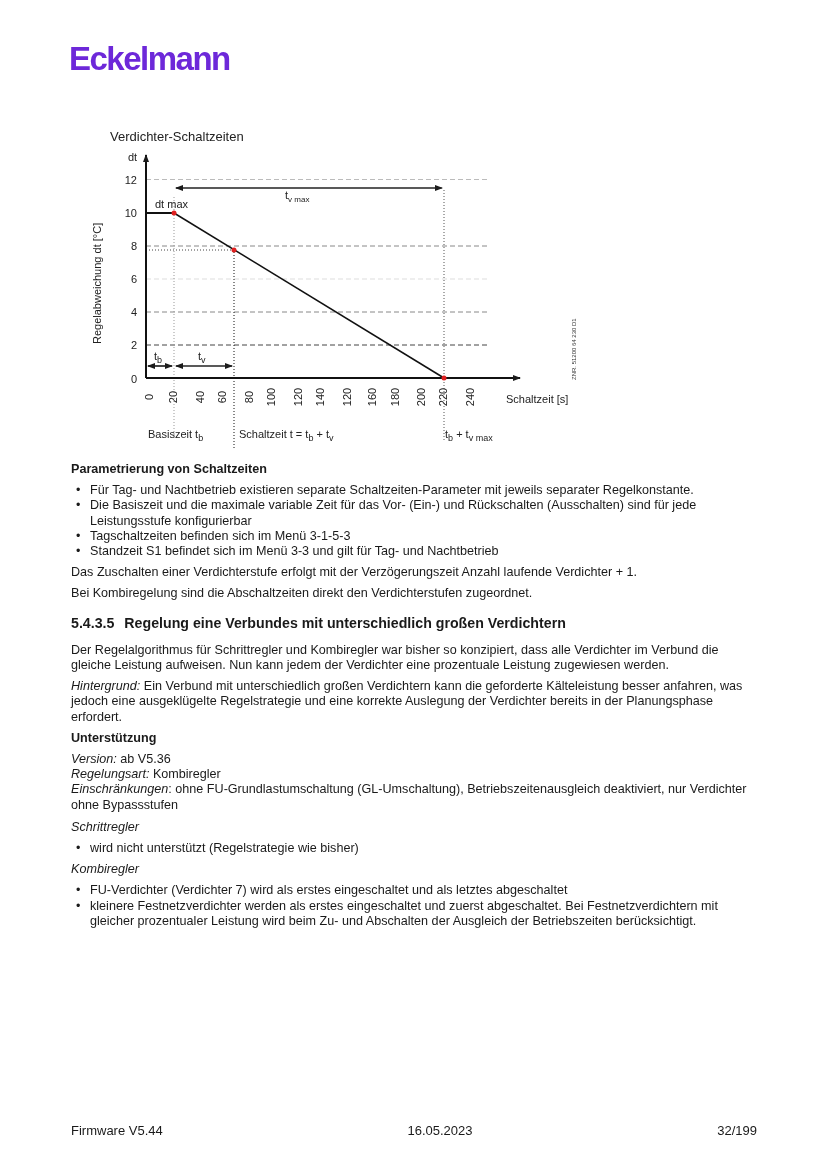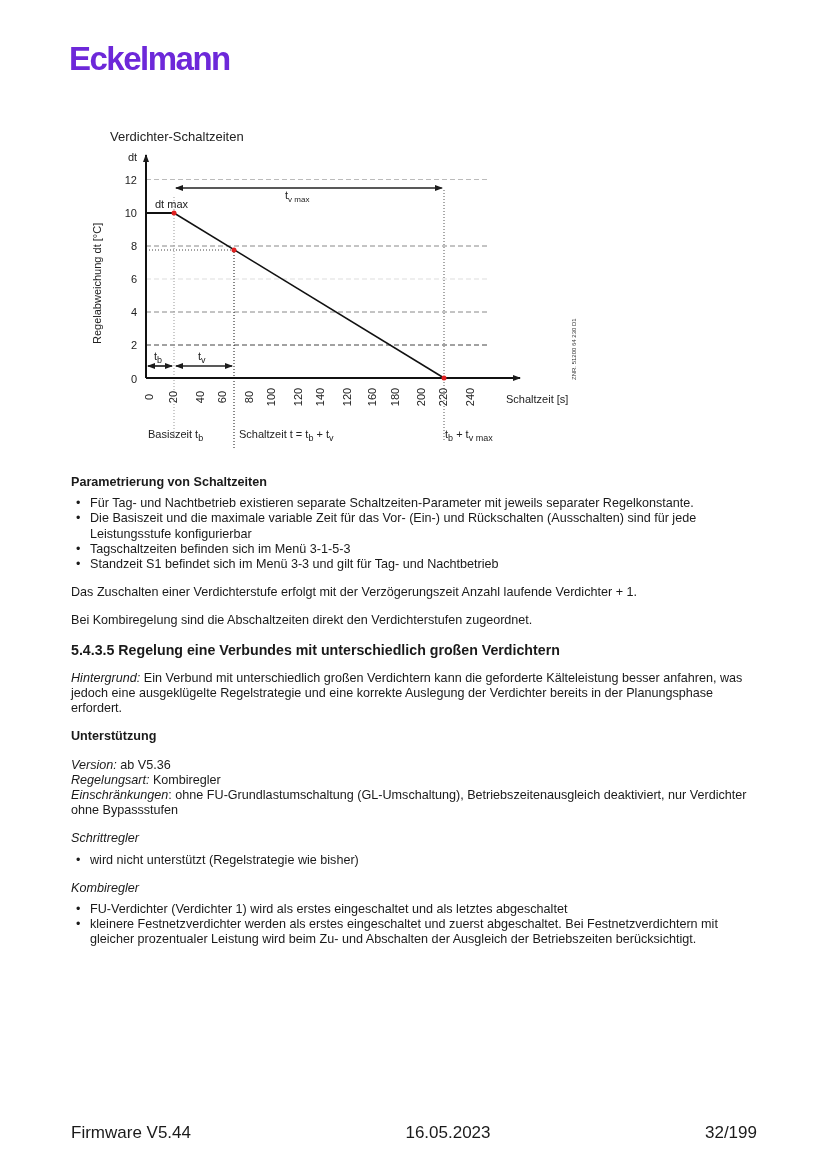--- a/index.html
+++ b/index.html
@@ -3,29 +3,29 @@
   <meta charset="utf-8">
   <style>
     html, body { margin: 0; padding: 0; background: #ffffff; }
     body { width: 827px; height: 1169px; position: relative; overflow: hidden;
            font-family: "Liberation Sans", sans-serif; color: #1a1a1a; }
     .logo { position: absolute; left: 69px; top: 40px; font-family: "Liberation Sans", sans-serif;
             font-weight: bold; font-size: 33px; letter-spacing: -1.5px; color: #6d28d9; }
     .chart { position: absolute; left: 85px; top: 120px; width: 520px; height: 340px; }
     .chart svg { display: block; }
     .content { position: absolute; left: 71px; top: 462px; width: 690px; font-size: 12.6px; line-height: 15.2px; }
-    .content p { margin: 13px 0 6px 0; }
+    .content p { margin: 0 0 6px 0; }
     .h-bold { font-weight: bold; margin: 0 0 5px 0; }
     ul.bul { list-style: none; margin: 0 0 6px 0; padding: 0; }
     ul.bul li { position: relative; padding-left: 19px; }
     ul.bul li::before { content: "\2022"; position: absolute; left: 5px; top: 0; }
     .h2 { font-weight: bold; font-size: 14.2px; margin: 14px 0 12px 0; }
-    .h2 .num { }
+    .h2 .num { margin-right: 6px; }
     .it { font-style: italic; }
-    .footer { position: absolute; top: 1123px; left: 71px; width: 686px; font-size: 17px; display: flex; justify-content: space-between; }
+    .footer { position: absolute; top: 1123px; left: 71px; width: 686px; font-size: 13px; display: flex; justify-content: space-between; }
   </style>
 </head>
 <body>
 
 <div class="logo">Eckelmann</div>
 
 <div class="chart">
   <svg width="520" height="340" viewBox="85 120 520 340" xmlns="http://www.w3.org/2000/svg" font-family="Liberation Sans, sans-serif">
     <defs>
       <marker id="ah" markerWidth="8" markerHeight="8" refX="7" refY="4" orient="auto" markerUnits="userSpaceOnUse">
@@ -120,36 +120,37 @@
     <li>Tagschaltzeiten befinden sich im Menü 3-1-5-3</li>
     <li>Standzeit S1 befindet sich im Menü 3-3 und gilt für Tag- und Nachtbetrieb</li>
   </ul>
   <p>Das Zuschalten einer Verdichterstufe erfolgt mit der Verzögerungszeit Anzahl laufende Verdichter + 1.</p>
   <p>Bei Kombiregelung sind die Abschaltzeiten direkt den Verdichterstufen zugeordnet.</p>
 
   <div class="h2">
     <span class="num">5.4.3.5</span>
     <span>Regelung eine Verbundes mit unterschiedlich großen Verdichtern</span>
   </div>
+  <p>Der Regelalgorithmus für Schrittregler und Kombiregler war bisher so konzipiert, dass alle Verdichter im Verbund die gleiche Leistung aufweisen. Nun kann jedem der Verdichter eine prozentuale Leistung zugewiesen werden.</p>
   <p><span class="it">Hintergrund:</span><span> Ein Verbund mit unterschiedlich großen Verdichtern kann die geforderte Kälteleistung besser anfahren, was jedoch eine ausgeklügelte Regelstrategie und eine korrekte Auslegung der Verdichter bereits in der Planungsphase erfordert.</span></p>
 
   <p class="h-bold">Unterstützung</p>
   <p style="margin-bottom:7px;">
     <span class="it">Version:</span><span> ab V5.36</span><br>
     <span class="it">Regelungsart:</span><span>  Kombiregler</span><br>
     <span class="it">Einschränkungen</span><span>: ohne FU-Grundlastumschaltung (GL-Umschaltung), Betriebszeitenausgleich deaktiviert, nur Verdichter ohne Bypassstufen</span>
   </p>
 
   <p class="it">Schrittregler</p>
   <ul class="bul">
     <li>wird nicht unterstützt (Regelstrategie wie bisher)</li>
   </ul>
   <p class="it">Kombiregler</p>
   <ul class="bul">
-    <li>FU-Verdichter (Verdichter 1) wird als erstes eingeschaltet und als letztes abgeschaltet</li>
+    <li>FU-Verdichter (Verdichter 7) wird als erstes eingeschaltet und als letztes abgeschaltet</li>
     <li>kleinere Festnetzverdichter werden als erstes eingeschaltet und zuerst abgeschaltet. Bei Festnetzverdichtern mit gleicher prozentualer Leistung wird beim Zu- und Abschalten der Ausgleich der Betriebszeiten berücksichtigt.</li>
   </ul>
 </div>
 
 <div class="footer">
   <span>Firmware V5.44</span>
   <span>16.05.2023</span>
   <span>32/199</span>
 </div>
 

